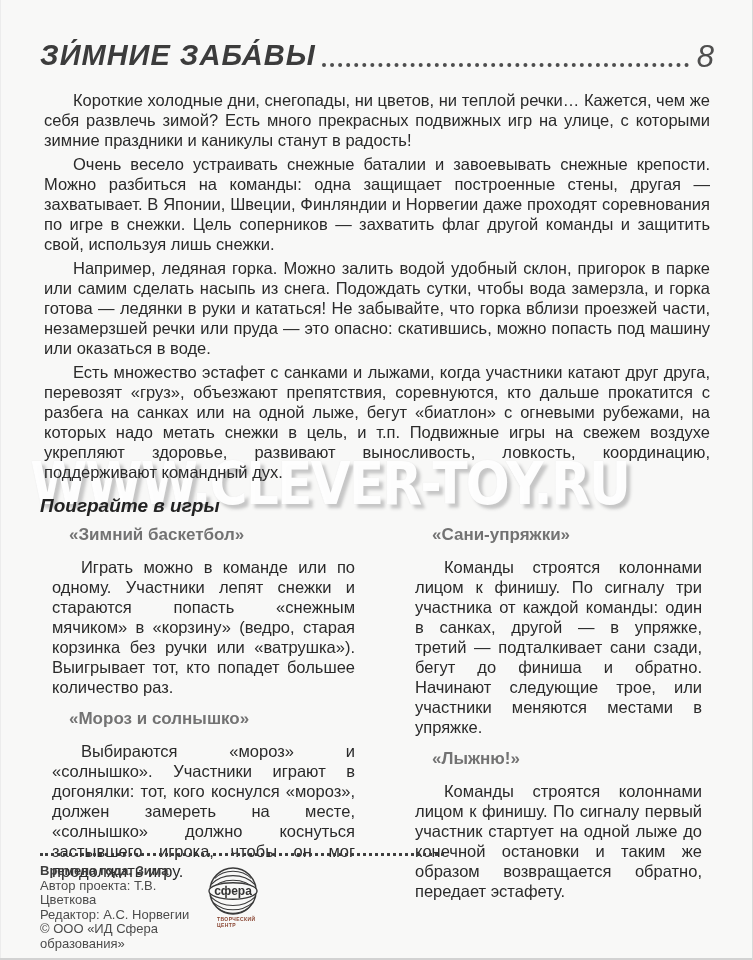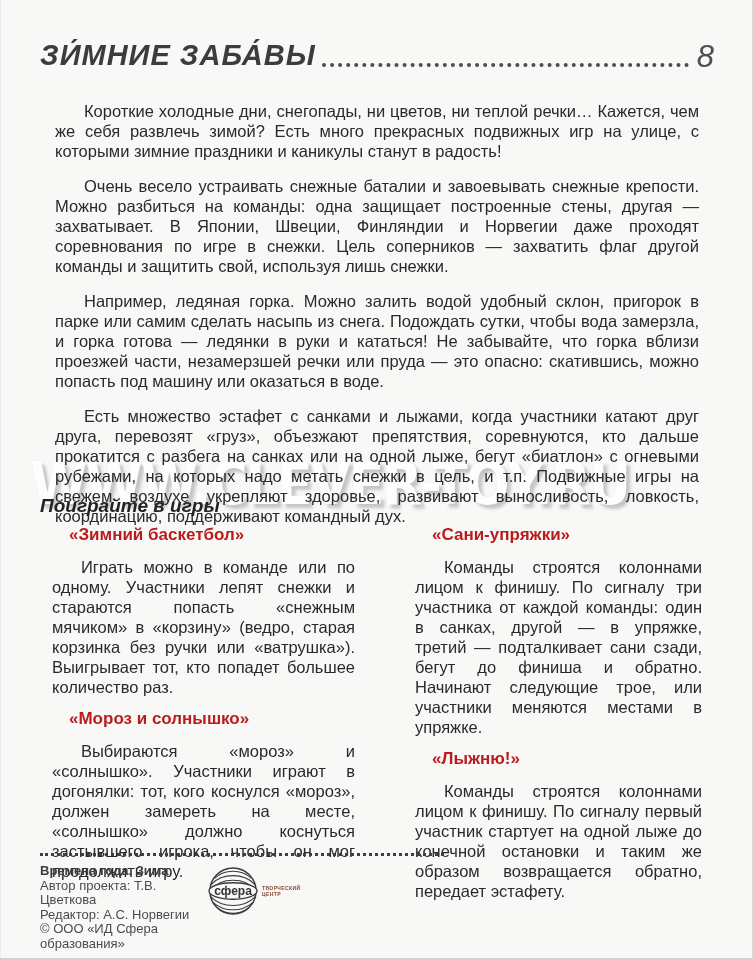--- a/index.html
+++ b/index.html
@@ -70,21 +70,21 @@
   .intro {
     position: absolute;
     left: 40px;
     top: 86px;
     width: 674px;
     font-size: 16.5px;
     line-height: 20px;
     text-align: justify;
     z-index: 2;
   }
-  .intro p { margin: 15px; text-indent: 29px; }
+  .intro p { margin: 4px; text-indent: 29px; }
 
   
   .games {
     position: absolute;
     left: 40px;
     top: 494px;
     width: 674px;
     z-index: 2;
   }
   .games-heading {
@@ -99,21 +99,21 @@
   .col { font-size: 16.5px; line-height: 20px; text-align: justify; }
   .col-left  { width: 327px; }
   .col-right { width: 311px; }
   .game-title {
     margin: 0;
     font-size: 17px;
     line-height: 20px;
     font-weight: bold;
     text-indent: 29px;
     text-align: left;
-    color: #b91c1c;
+    color: #737373;
   }
   .col p { margin: 12px; text-indent: 29px; }
 
   
   .footer {
     position: absolute;
     left: 40px;
     top: 853px;
     width: 404px;
     z-index: 2;
@@ -121,21 +121,21 @@
   .footer-rule {
     border-top: 3px dotted #3f3f3f;
     height: 0;
     margin-bottom: 8px;
   }
   .footer-cols { display: flex; align-items: flex-start; }
   .fcol { font-size: 13px; line-height: 14.5px; color: #4b4b4b; }
   .fcol-1 { width: 166px; }
   .fcol-2 { width: 148px; }
   .fline.bold { font-weight: bold; color: #3d3d3d; }
-  .flogo { display: flex; align-items: center; margin-left: 2px; margin-top: 2px; }
+  .flogo { display: flex; align-items: center; margin-left: 2px; margin-top: 2px; flex-direction: column; }
   .tagline {
     width: 36px;
     margin-left: 4px;
     font-size: 5px;
     line-height: 6px;
     letter-spacing: 0.4px;
     text-transform: uppercase;
     color: #8a4633;
     font-weight: bold;
   }

